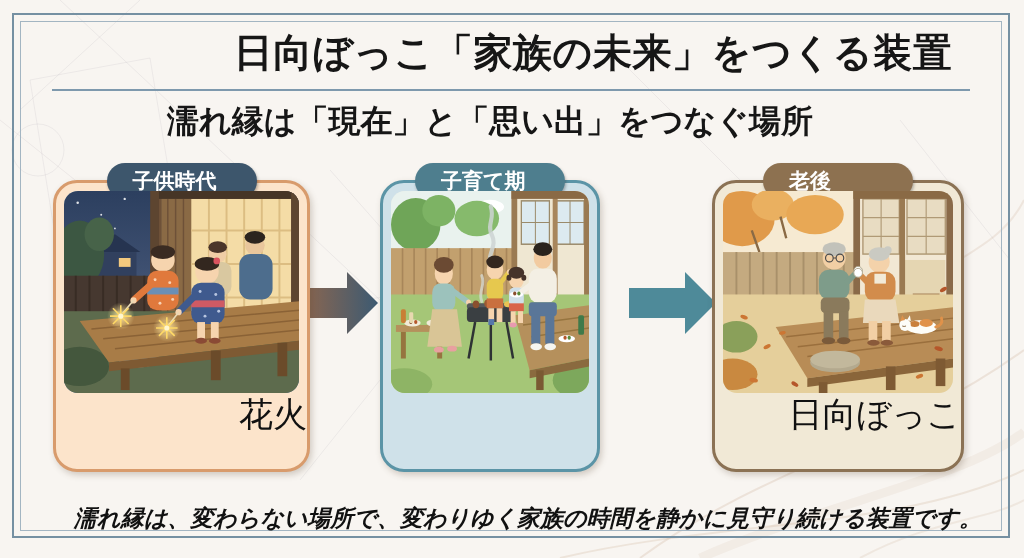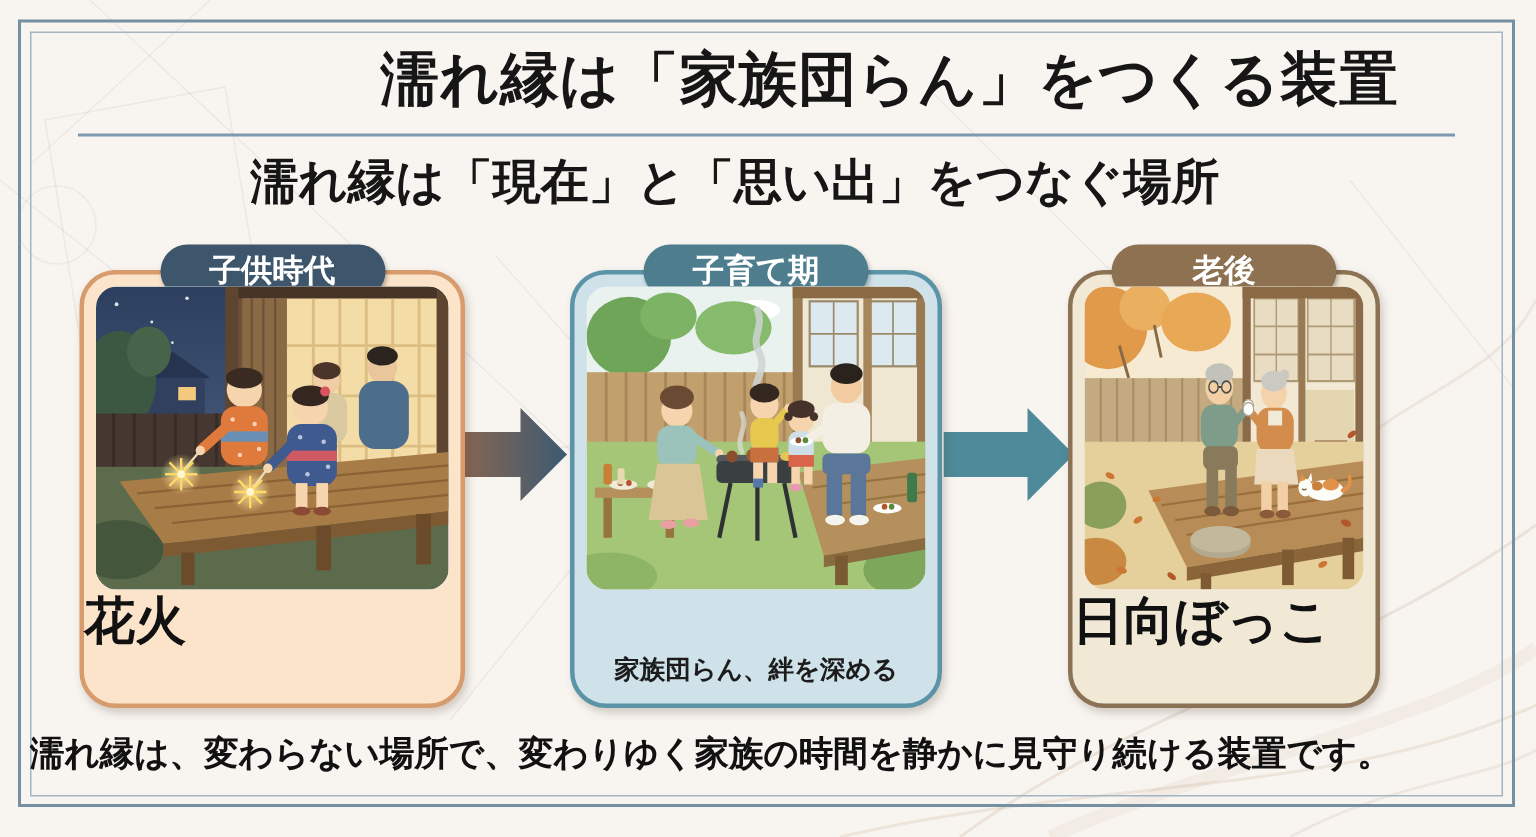--- a/index.html
+++ b/index.html
@@ -15,36 +15,36 @@
 
   .title{position:absolute;z-index:3;top:26px;left:210px;width:766px;margin:0;
     text-align:center;font-size:39px;font-weight:bold;letter-spacing:0.5px;color:#161616;}
   .title-rule{position:absolute;z-index:2;top:89px;left:52px;width:918px;height:2px;background:#7e99ad;}
   .subtitle{position:absolute;z-index:3;top:100px;left:10px;width:960px;margin:0;
     text-align:center;font-size:32px;font-weight:bold;color:#161616;}
 
   .card{position:absolute;z-index:3;top:180px;height:292px;border:3px solid;border-radius:24px;box-sizing:border-box;
     box-shadow:2px 3px 6px rgba(90,70,50,.25);}
   .card1{left:53px;width:257px;}
-  .card2{left:380px;width:248px;}
-  .card3{left:712px;width:208px;}
+  .card2{left:380px;width:220px;}
+  .card3{left:712px;width:252px;}
   .badge{position:absolute;top:-20px;left:50%;transform:translateX(-50%);
     min-width:150px;box-sizing:border-box;padding:0 26px;height:36px;line-height:36px;
-    border-radius:18px;text-align:center;color:#ffffff;font-size:21px;font-weight:bold;
+    border-radius:18px;color:#ffffff;font-size:21px;font-weight:bold;
     box-shadow:1px 2px 3px rgba(40,40,40,.35);white-space:nowrap;}
   .card-image{position:absolute;left:8px;right:8px;top:8px;height:202px;border-radius:14px;overflow:hidden;background:#dfe5e0;}
   .card-image svg{display:block;width:100%;height:100%;}
-  .card-title{position:absolute;left:0;right:0;top:212px;text-align:left;
-    font-size:34px;font-weight:bold;line-height:38px;color:#111;}
+  .card-title{position:absolute;left:0;right:0;top:212px;text-align:right;
+    font-size:34px;font-weight:normal;line-height:38px;color:#111;}
   .card-subtitle{position:absolute;left:0;right:0;top:252px;text-align:center;
     font-size:17px;font-weight:bold;color:#1c1c1c;}
 
   .arrow{position:absolute;z-index:2;}
-  .footer{position:absolute;z-index:3;top:487px;left:20px;width:984px;margin:0;
-    font-size:23px;font-weight:bold;color:#111;}
+  .footer{position:absolute;z-index:3;top:487px;left:20px;width:984px;margin:16px;
+    text-align:center;font-size:23px;font-weight:bold;color:#111;font-style:italic;}
 </style>
 </head>
 <body>
 
 <div class="slide">
 
   <svg class="bg-decor" viewBox="0 0 1024 558">
     <g stroke="#9a94a0" stroke-opacity="0.13" fill="none" stroke-width="1">
       <path d="M0 120 L300 360"></path>
         <path d="M60 0 L380 300"></path>
@@ -62,21 +62,21 @@
       <path d="M640 558 C 760 470 900 440 1024 350" stroke-opacity="0.22" stroke-width="2"></path>
       <path d="M700 558 C 820 505 960 480 1024 432" stroke-opacity="0.10" stroke-width="9"></path>
       <path d="M900 300 C 950 258 1000 248 1024 200" stroke-opacity="0.18" stroke-width="2"></path>
       <path d="M860 558 C 930 520 990 520 1024 500" stroke-opacity="0.16" stroke-width="2"></path>
     </g>
   </svg>
 
   <div class="frame-outer"></div>
   <div class="frame-inner"></div>
 
-  <h1 class="title">濡れ縁は「家族団らん」をつくる装置</h1>
+  <h1 class="title">日向ぼっこ「家族の未来」をつくる装置</h1>
   <div class="title-rule"></div>
   <h2 class="subtitle">濡れ縁は「現在」と「思い出」をつなぐ場所</h2>
 
   <div class="card card1" style="background-color: rgb(252, 228, 203); border-color: rgb(216, 155, 108);">
     <div class="badge" style="background-color: rgb(61, 86, 108);">
       <span>子供時代</span>
     </div>
     <div class="card-image">
       <svg viewBox="0 0 240 205" preserveAspectRatio="none">
         <defs>
@@ -298,21 +298,20 @@
           <rect x="187" y="125" width="11" height="30" fill="#5a7698"></rect>
           <ellipse cx="176" cy="158" rx="7" ry="3.5" fill="#f5f5f0"></ellipse>
           <ellipse cx="193" cy="158" rx="7" ry="3.5" fill="#f5f5f0"></ellipse>
         </g>
         <rect x="227" y="126" width="7" height="20" rx="2" fill="#3f7a4a"></rect>
         <ellipse cx="213" cy="150" rx="10" ry="3.5" fill="#ffffff"></ellipse>
         <circle cx="211" cy="149" r="2" fill="#b5562a"></circle>
           <circle cx="216" cy="149" r="2" fill="#5a8a3a"></circle>
       </svg>
     </div>
-    <div class="card-subtitle">家族団らん、絆を深める</div>
   </div>
 
   <svg class="arrow" style="left:629px;top:272px" width="87" height="62" viewBox="0 0 87 62">
     <polygon points="0,16 56,16 56,0 87,31 56,62 56,46 0,46" fill="#4e8a99"></polygon>
   </svg>
 
   <div class="card card3" style="background-color: rgb(241, 233, 214); border-color: rgb(139, 114, 84);">
     <div class="badge" style="background-color: rgb(141, 113, 80);">
       <span>老後</span>
     </div>

